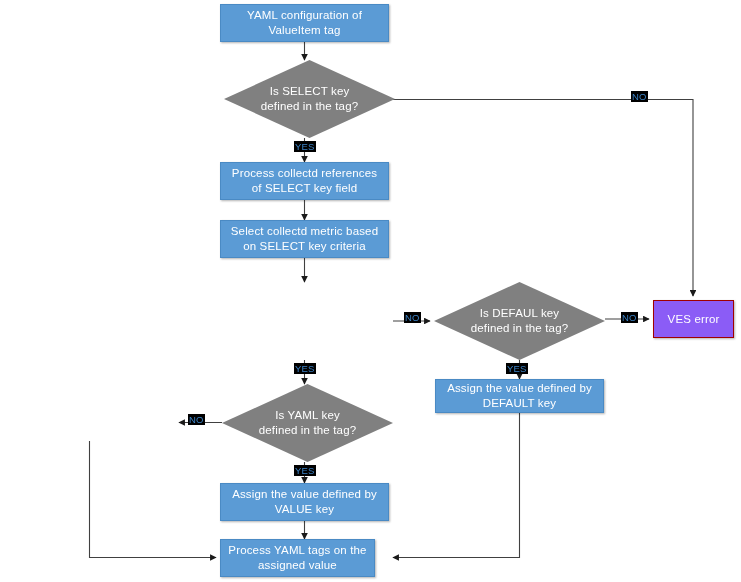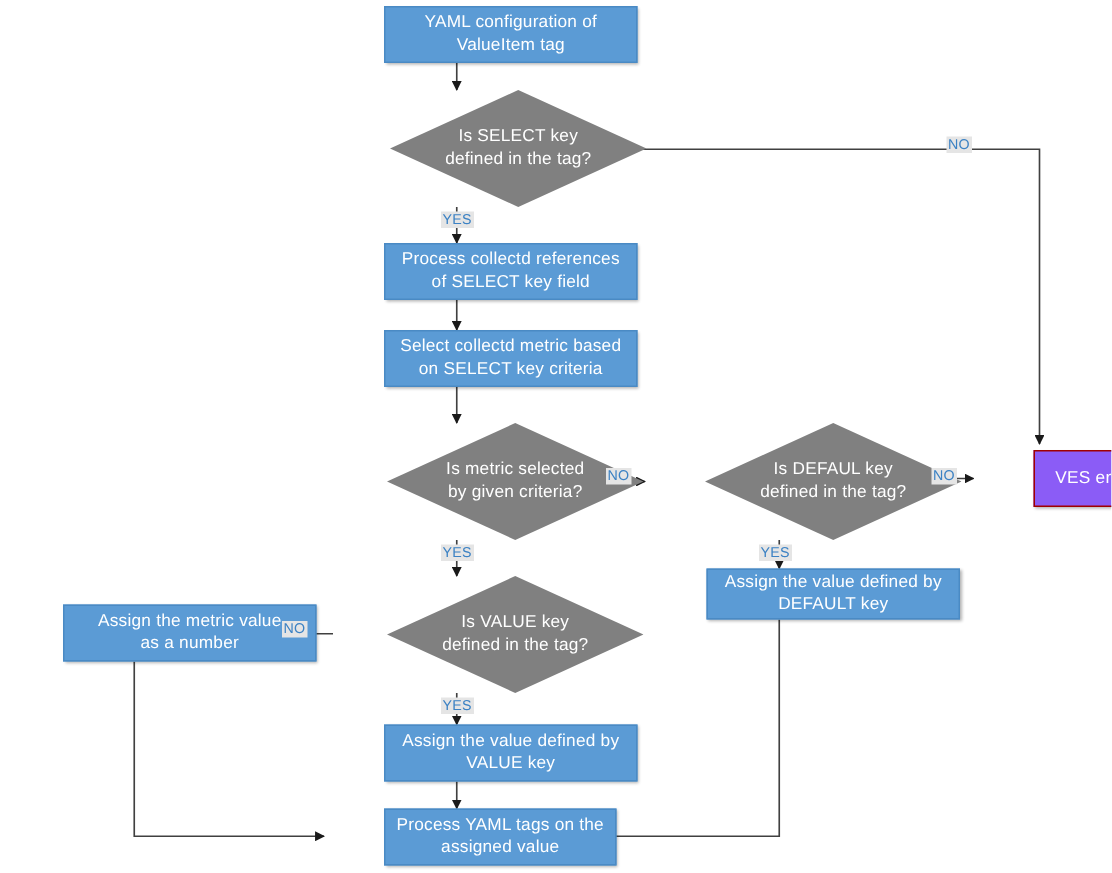--- a/index.html
+++ b/index.html
@@ -29,21 +29,20 @@
     position: absolute;
     box-sizing: border-box;
     display: flex;
     align-items: center;
     justify-content: center;
     text-align: center;
     color: #ffffff;
     font-size: 11.5px;
     line-height: 15px;
     letter-spacing: 0.15px;
-    margin-left: 36px;
   }
   .node.process {
     background: #5B9BD5;
     border: 1px solid #4A8AC4;
     box-shadow: 1px 1px 2px rgba(0,0,0,0.30);
     z-index: 3;
   }
   .node.error {
     background: #8b5cf6;
     border: 1px solid #A00000;
@@ -67,21 +66,21 @@
     z-index: 2;
     padding: 0 6px;
     white-space: pre-line;
   }
   .edge-label {
     position: absolute;
     color: #3C82C4;
     font-size: 9.5px;
     line-height: 11px;
     letter-spacing: 0.2px;
-    background: #e5e5e5;
+    background: #000000;
     padding: 0 1px;
     z-index: 4;
     white-space: nowrap;
   }
 </style>
 </head>
 <body>
 
 <div id="canvas">
 
@@ -143,27 +142,20 @@
   <div class="node process" style="left:220px; top:162px; width:169px; height:38px;">
     <span class="lbl">Process collectd references
 of SELECT key field</span>
   </div>
 
   <div class="node process" style="left:220px; top:220px; width:169px; height:38px;">
     <span class="lbl">Select collectd metric based
 on SELECT key criteria</span>
   </div>
 
-  <div class="node decision" style="left:222px; top:282px; width:171px; height:78px;">
-    <svg class="dia" viewBox="0 0 171 78" preserveAspectRatio="none">
-      <polygon class="dia-shape" points="85.5,0 171,39 85.5,78 0,39"></polygon>
-    </svg>
-    <span class="lbl">Is metric selected
-by given criteria?</span>
-  </div>
 
   <div class="node decision" style="left:434px; top:282px; width:171px; height:78px;">
     <svg class="dia" viewBox="0 0 171 78" preserveAspectRatio="none">
       <polygon class="dia-shape" points="85.5,0 171,39 85.5,78 0,39"></polygon>
     </svg>
     <span class="lbl">Is DEFAUL key
 defined in the tag?</span>
   </div>
 
   <div class="node error" style="left:653px; top:300px; width:81px; height:38px;">
@@ -172,28 +164,24 @@
 
   <div class="node process" style="left:435px; top:379px; width:169px; height:34px;">
     <span class="lbl">Assign the value defined by
 DEFAULT key</span>
   </div>
 
   <div class="node decision" style="left:222px; top:384px; width:171px; height:78px;">
     <svg class="dia" viewBox="0 0 171 78" preserveAspectRatio="none">
       <polygon class="dia-shape" points="85.5,0 171,39 85.5,78 0,39"></polygon>
     </svg>
-    <span class="lbl">Is VALUE key
+    <span class="lbl">Is YAML key
 defined in the tag?</span>
   </div>
 
-  <div class="node process" style="left:6px; top:403px; width:169px; height:38px;">
-    <span class="lbl">Assign the metric value
-as a number</span>
-  </div>
 
   <div class="node process" style="left:220px; top:483px; width:169px; height:38px;">
     <span class="lbl">Assign the value defined by
 VALUE key</span>
   </div>
 
   <div class="node process" style="left:220px; top:539px; width:155px; height:38px;">
     <span class="lbl">Process YAML tags on the
 assigned value</span>
   </div>

